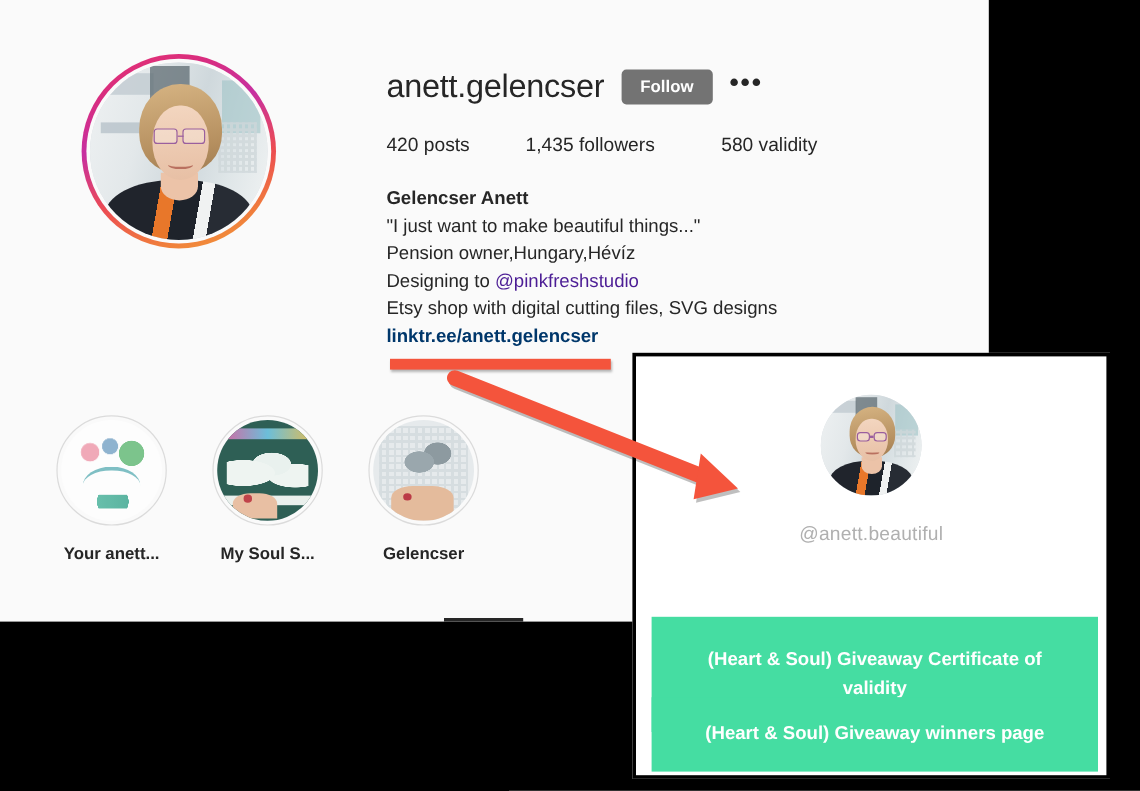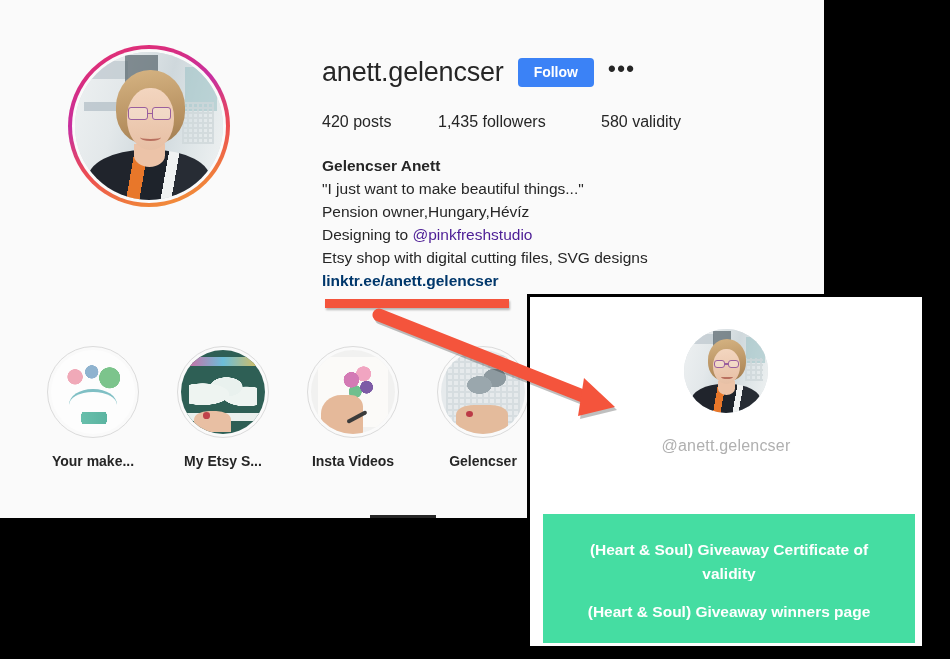--- a/index.html
+++ b/index.html
@@ -68,21 +68,21 @@
   #header-col { position:absolute; left:322px; top:58px; width:560px; }
   #title-row { display:flex; align-items:center; gap:14px; }
   #username {
     font-size: 27px;
     font-weight: 300;
     color: #262626;
     letter-spacing: -0.2px;
     line-height: 1;
   }
   #follow-btn {
-    background: #3b82f6;
+    background: #737373;
     color: #ffffff;
     font-size: 14px;
     font-weight: bold;
     border: none;
     border-radius: 4px;
     padding: 7px 16px 8px;
     cursor: pointer;
     line-height: 1;
   }
   #more-btn {
@@ -274,47 +274,36 @@
   </div>
 
   <div id="highlights">
 
     <div class="highlight">
       <div class="hl-ring">
         <div class="hl-img t1">
             <span class="w"></span>
           </div>
       </div>
-      <div class="hl-label">Your make...</div>
+      <div class="hl-label">Your anett...</div>
     </div>
 
     <div class="highlight">
       <div class="hl-ring">
         <div class="hl-img t2">
           <span class="band"></span>
             <span class="leaf"></span>
             <span class="sheet"></span>
             <span class="hand"></span>
             <span class="nail"></span>
         </div>
       </div>
-      <div class="hl-label">My Etsy S...</div>
-    </div>
-
-    <div class="highlight">
-      <div class="hl-ring">
-        <div class="hl-img t3">
-          <span class="paper"></span>
-            <span class="fl"></span>
-            <span class="hand2"></span>
-            <span class="pen"></span>
-        </div>
-      </div>
-      <div class="hl-label">Insta Videos</div>
-    </div>
+      <div class="hl-label">My Soul S...</div>
+    </div>
+
 
     <div class="highlight">
       <div class="hl-ring">
         <div class="hl-img t4">
           <span class="grid2"></span>
             <span class="art"></span>
             <span class="hand3"></span>
             <span class="nail2"></span>
         </div>
       </div>
@@ -350,18 +339,18 @@
     <div class="ph-shirt"></div>
     <div class="ph-neck"></div>
     <div class="ph-hair"></div>
     <div class="ph-face"></div>
     <div class="ph-glass-l"></div>
     <div class="ph-glass-r"></div>
     <div class="ph-glass-b"></div>
     <div class="ph-smile"></div>
   </div>
 
-  <div id="lt-handle">@anett.gelencser</div>
+  <div id="lt-handle">@anett.beautiful</div>
 
   <div class="lt-btn" id="lt-btn-1">(Heart &amp; Soul) Giveaway Certificate of validity</div>
   <div class="lt-btn" id="lt-btn-2">(Heart &amp; Soul) Giveaway winners page</div>
 
 </div>
 
 </body></html>

